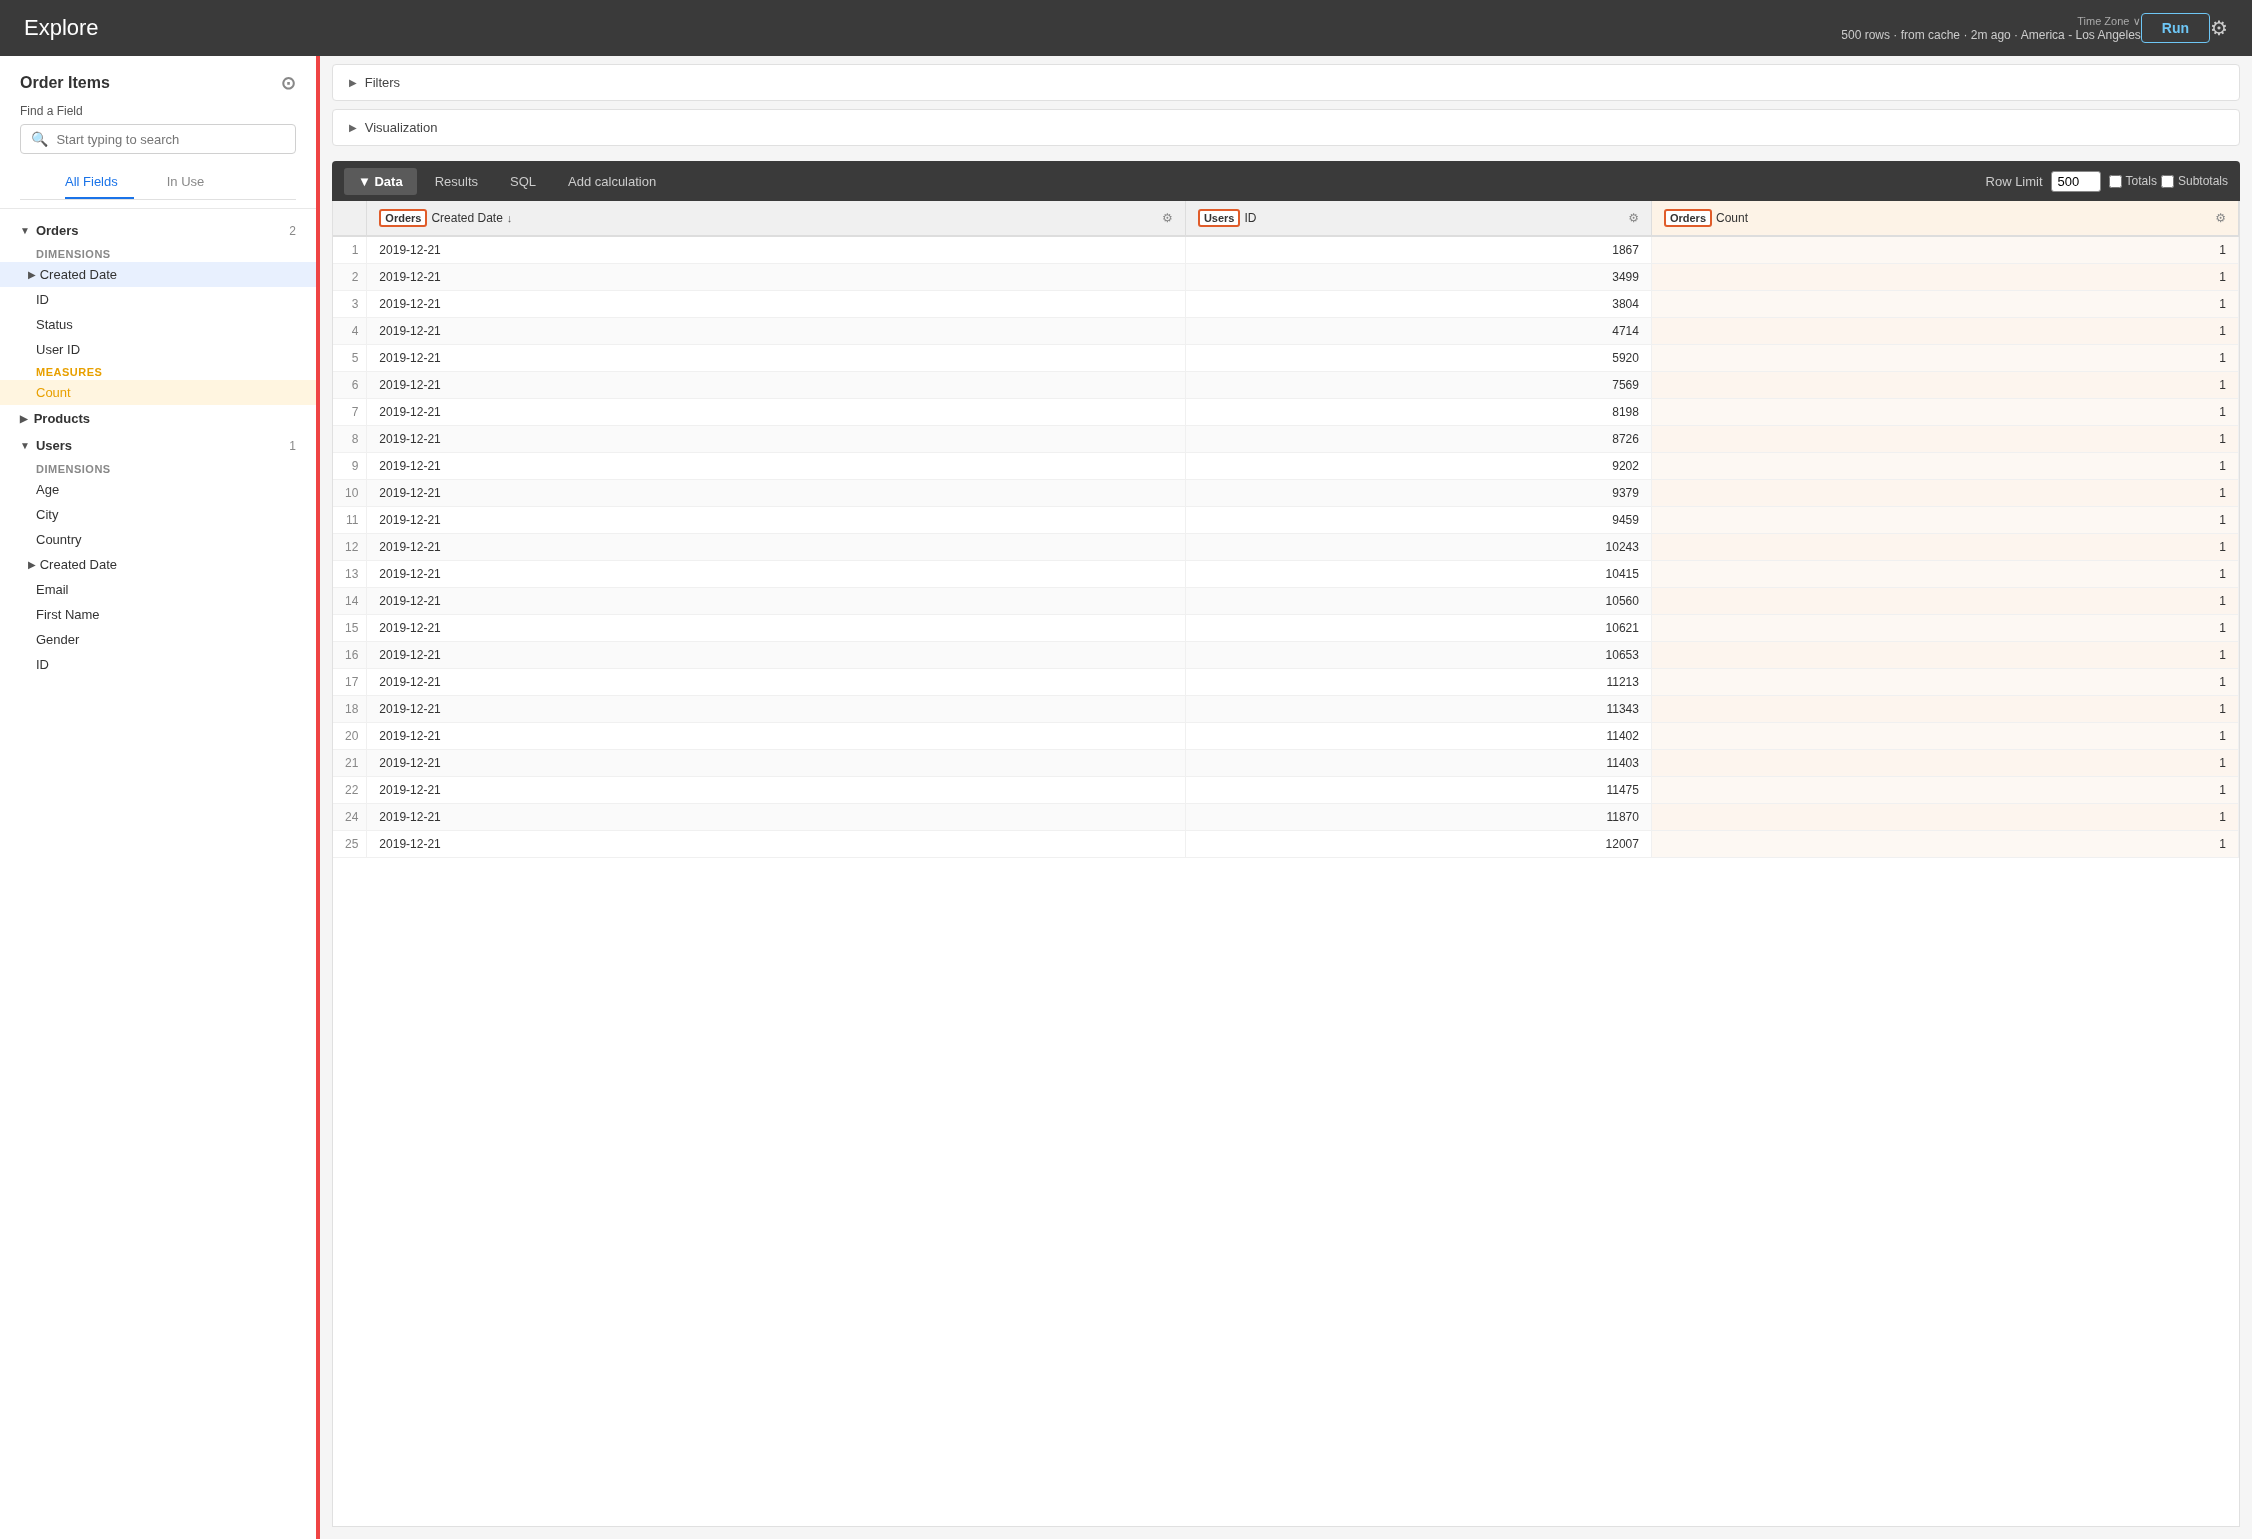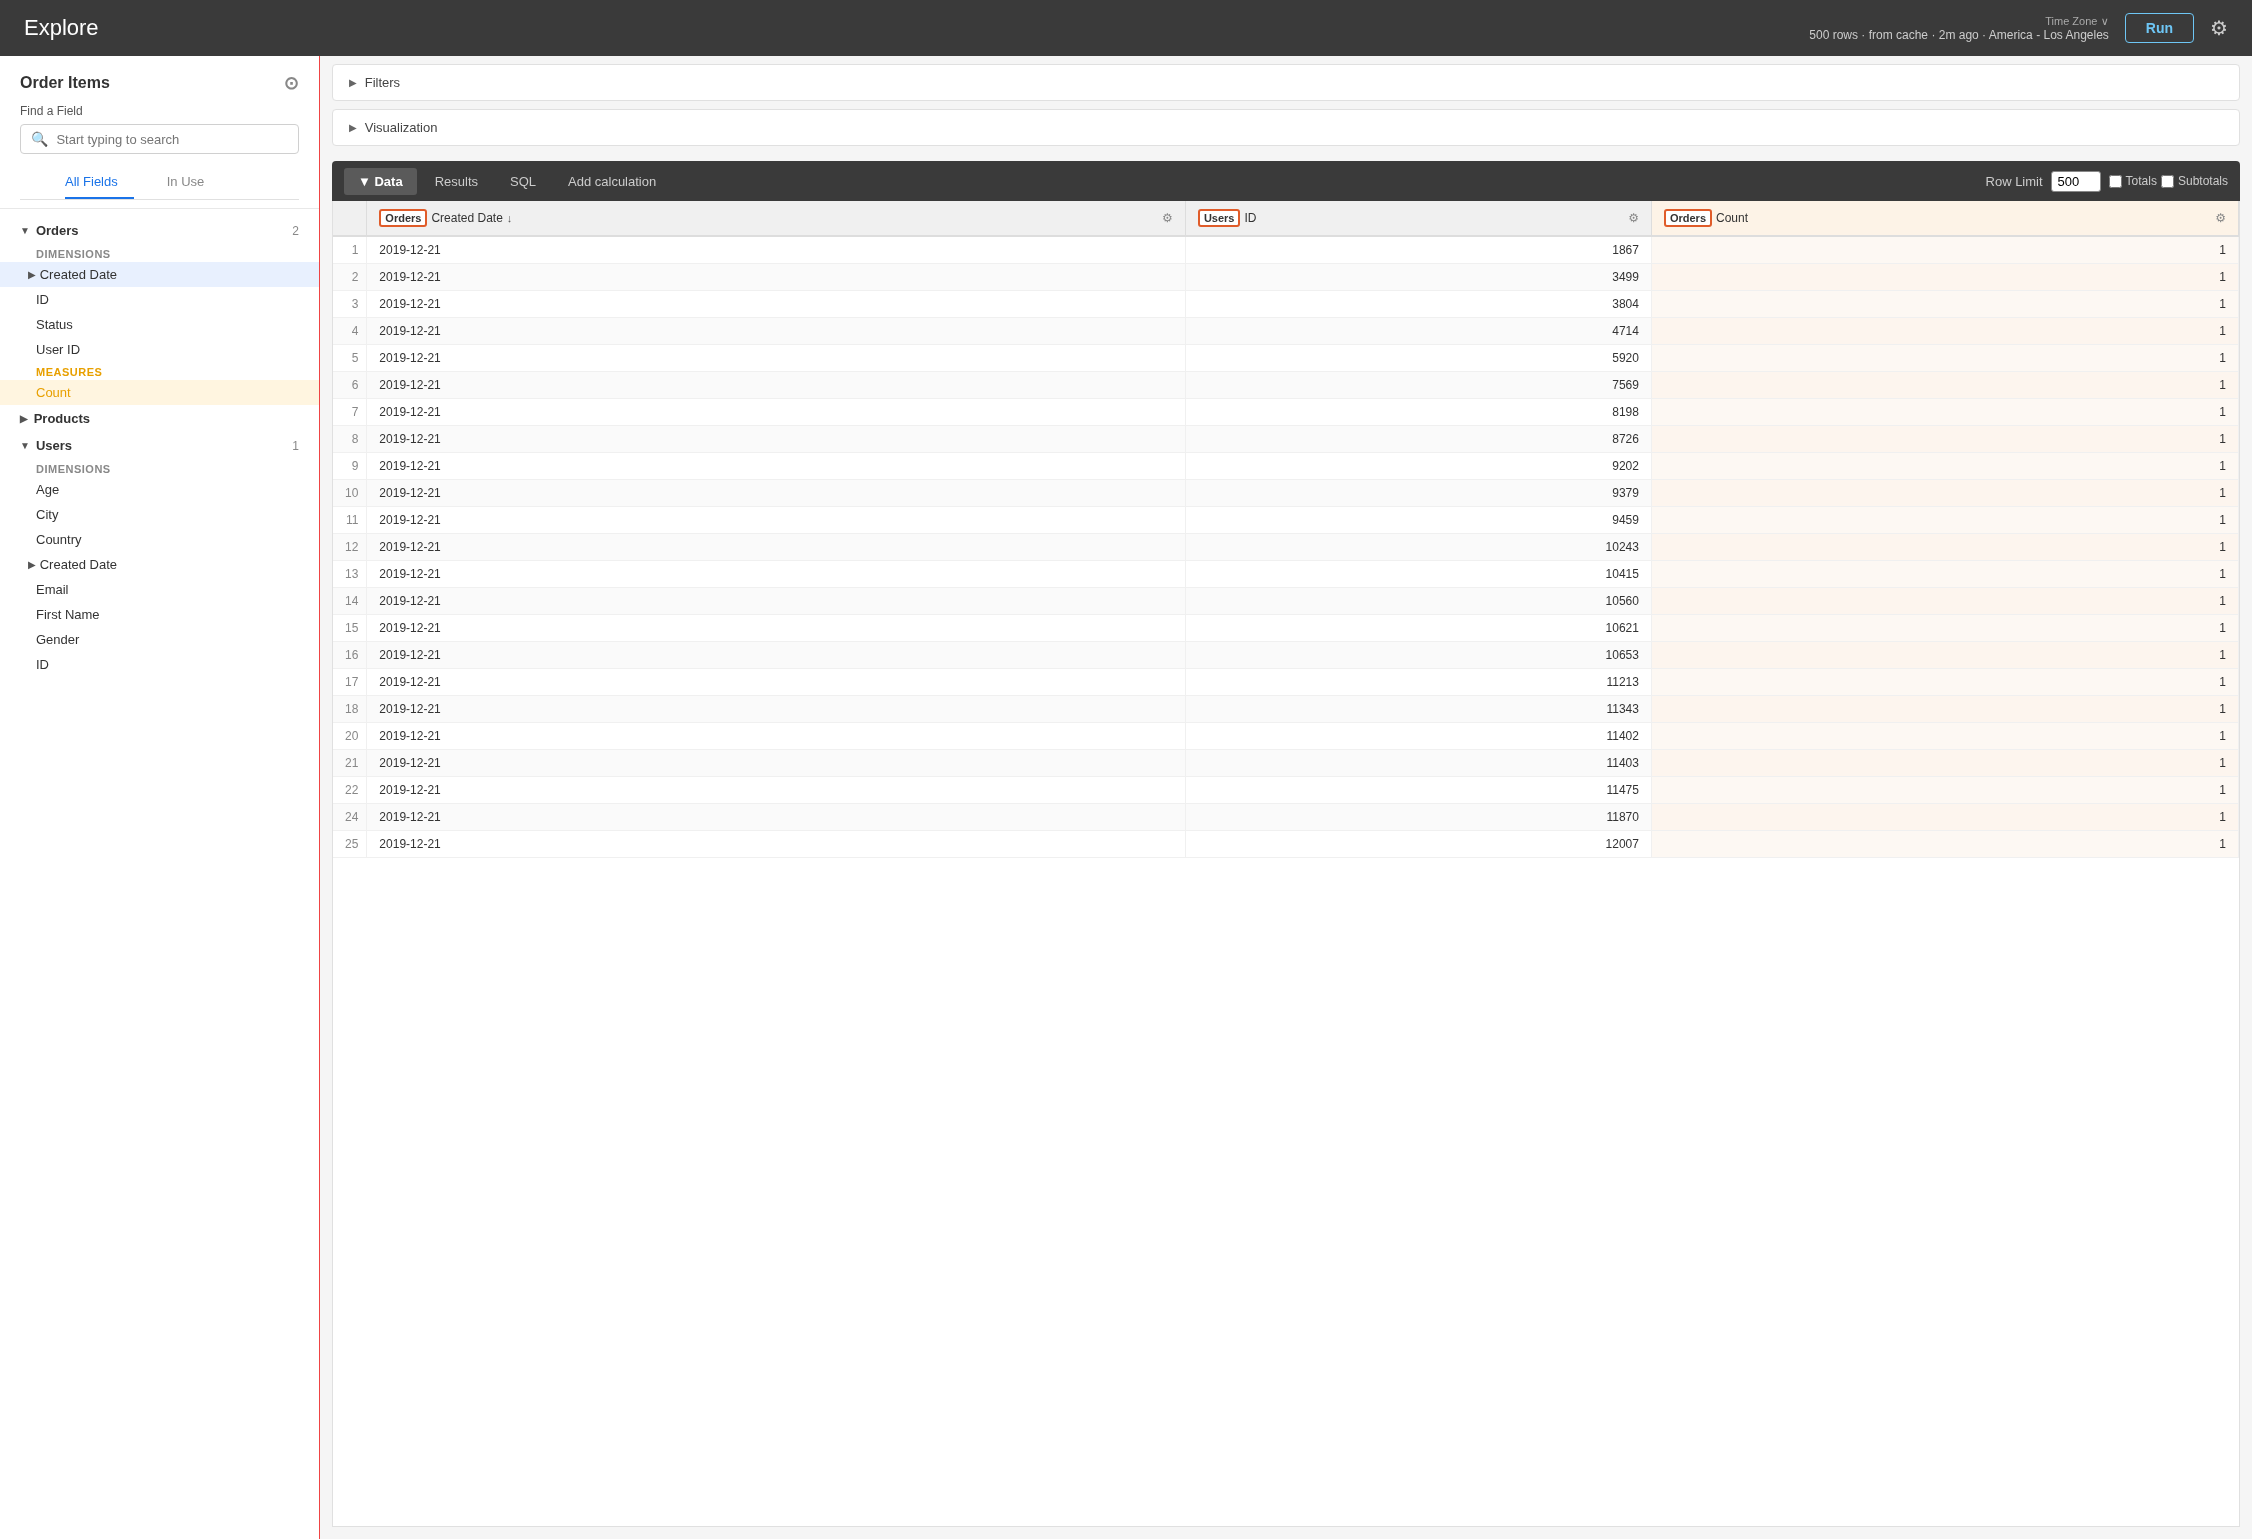--- a/index.html
+++ b/index.html
@@ -9,21 +9,21 @@
     .top-bar {
       background: #3a3a3a;
       color: #fff;
       padding: 0 24px;
       height: 56px;
       display: flex;
       align-items: center;
       justify-content: space-between;
     }
     .top-bar-title { font-size: 22px; font-weight: 400; color: #fff; }
-    .top-bar-right { display: flex; align-items: center; gap: 16px; }
+    .top-bar-right { display: flex; align-items: center; }
     .top-bar-meta { font-size: 12px; color: #ccc; text-align: right; }
     .run-btn {
       border: 1.5px solid #6ec6f5;
       background: transparent;
       color: #6ec6f5;
       padding: 6px 20px;
       border-radius: 4px;
       font-size: 14px;
       font-weight: 600;
       cursor: pointer;
@@ -35,21 +35,21 @@
       display: flex;
       height: calc(100vh - 56px);
       overflow: hidden;
     }
 
     
     .sidebar {
       width: 320px;
       min-width: 320px;
       background: #fff;
-      border-right: 1px solid #ef4444;
+      border-right: 4px solid #ef4444;
       display: flex;
       flex-direction: column;
       overflow: hidden;
     }
     .sidebar-header {
       padding: 16px 20px 8px;
       border-bottom: 1px solid #e8e8e8;
     }
     .sidebar-header h2 { font-size: 16px; font-weight: 600; display: flex; justify-content: space-between; align-items: center; }
     .sidebar-header .collapse-btn { color: #888; font-size: 18px; cursor: pointer; }

